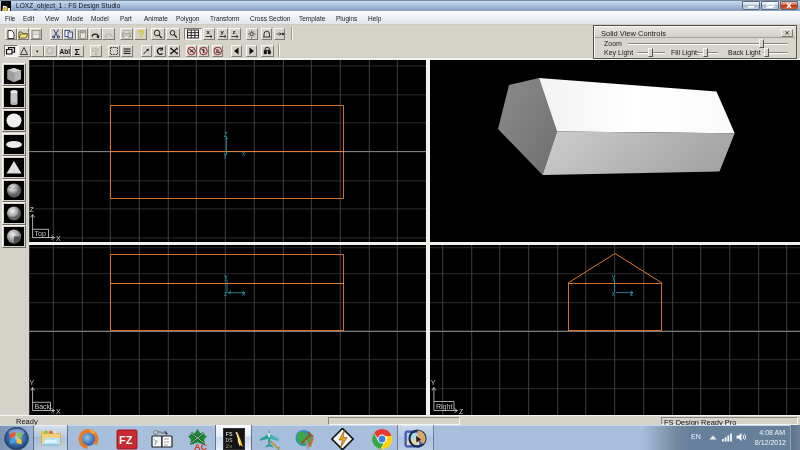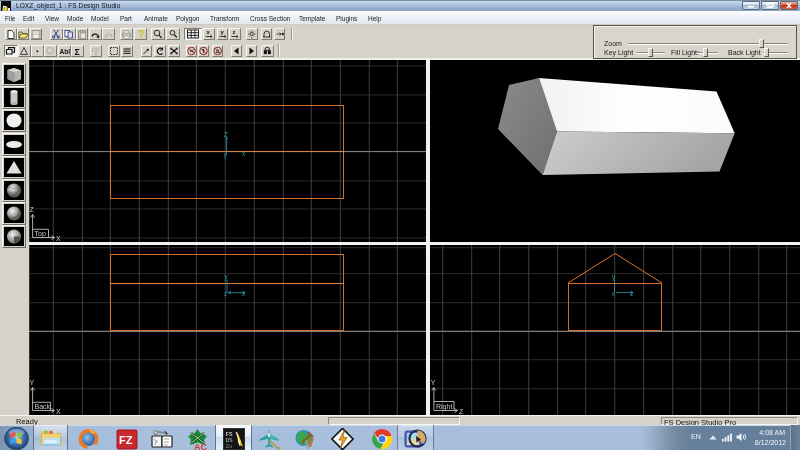--- a/index.html
+++ b/index.html
@@ -515,21 +515,21 @@
     <text x="182" y="33.5" font-size="6.5" fill="#2f98ac">y</text>
     <text x="181.8" y="50.8" font-size="6.5" fill="#2f98ac">x</text>
     <text x="200" y="50.5" font-size="6.5" fill="#2f98ac">z</text>
   </svg>
 </div>
 
 <div class="abs" id="status">
   <span class="abs" style="left:3px; top:1px;padding-left:13px;">Ready</span>
   <div class="spanel" style="left:328px; width:132px;"></div>
   <div class="spanel" style="left:661px; width:137px;">
-      <span class="abs" style="left:2px; top:0px;">FS Design Studio Pro</span>
+      <span class="abs" style="left:2px; top:0px;">FS Design Ready Pro</span>
     </div>
 </div>
 
 <div class="abs" id="taskbar">
 
   <svg class="abs" style="left:4px;top:2px" width="25" height="23">
     <defs>
         <radialGradient id="orb" cx="0.5" cy="0.45">
           <stop offset="0" stop-color="#a8d2f5"></stop>
           <stop offset="0.5" stop-color="#4a7cba"></stop>
@@ -657,20 +657,24 @@
   <svg class="abs" style="left:736px;top:7px" width="10" height="10">
     <path d="M0.5 3.5 h2 L5.5 1 v8 L2.5 6.5 h-2 z" fill="#f2f6fa"></path>
     <path d="M7 3 q1.5 2 0 4 M8.6 2 q2.2 3 0 6" stroke="#f2f6fa" stroke-width="0.9" fill="none"></path>
   </svg>
   <span class="abs" style="left:752px;top:4px;width:33px;text-align:right;font-size:7px;color:#f0f5fa;">4:08 AM</span>
   <span class="abs" style="left:750px;top:14px;width:36px;text-align:right;font-size:7px;color:#f0f5fa;">8/12/2012</span>
   <div class="abs" style="left:790px;top:0;width:10px;height:25px;border-left:1px solid #8fa4bd;background:linear-gradient(to right,#5d7188,#6e829b);"></div>
 </div>
 
 <div class="abs" id="svc">
+  <div id="svcTitle">
+      <span>Solid View Controls</span>
+      <div id="svcClose">✕</div>
+    </div>
   <span class="svclbl" style="left:10px; top:14px;">Zoom</span>
   <div class="track" style="left:34px; top:17px; width:160px;"></div>
   <div class="thumb" style="left:165px; top:13px;"></div>
   <span class="svclbl" style="left:10px; top:22.5px;">Key Light</span>
   <div class="track" style="left:43px; top:25.5px; width:28px;"></div>
   <div class="thumb" style="left:54px; top:21.5px;"></div>
   <span class="svclbl" style="left:77px; top:22.5px;">Fill Light:</span>
   <div class="track" style="left:103px; top:25.5px; width:21px;"></div>
   <div class="thumb" style="left:109px; top:21.5px;"></div>
   <span class="svclbl" style="left:134px; top:22.5px;">Back Light</span>

